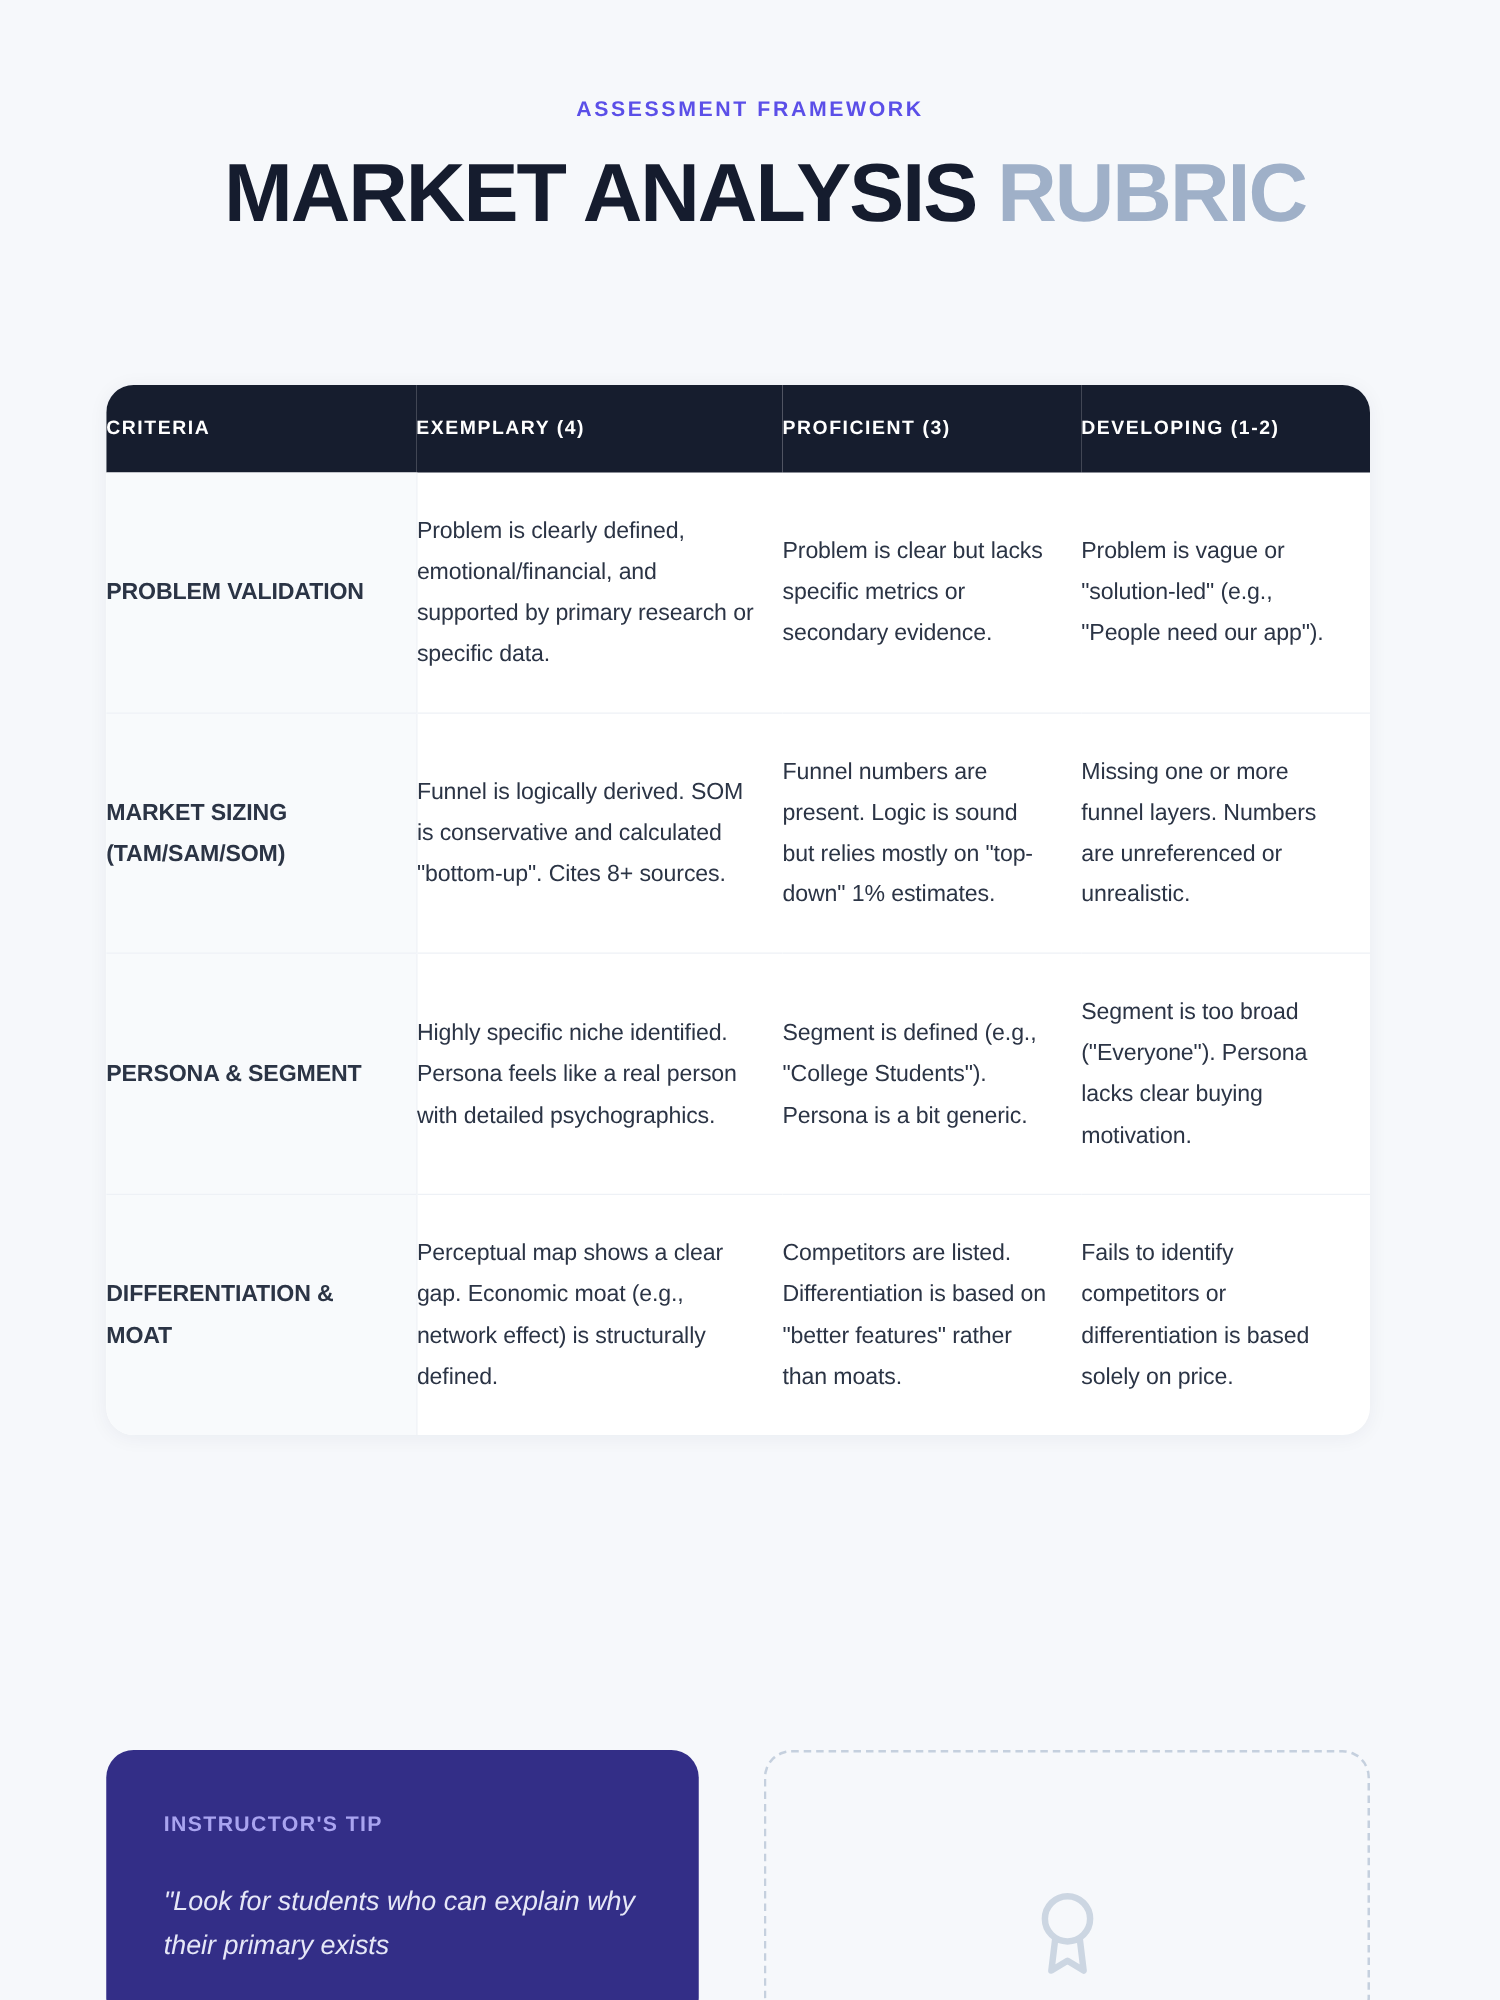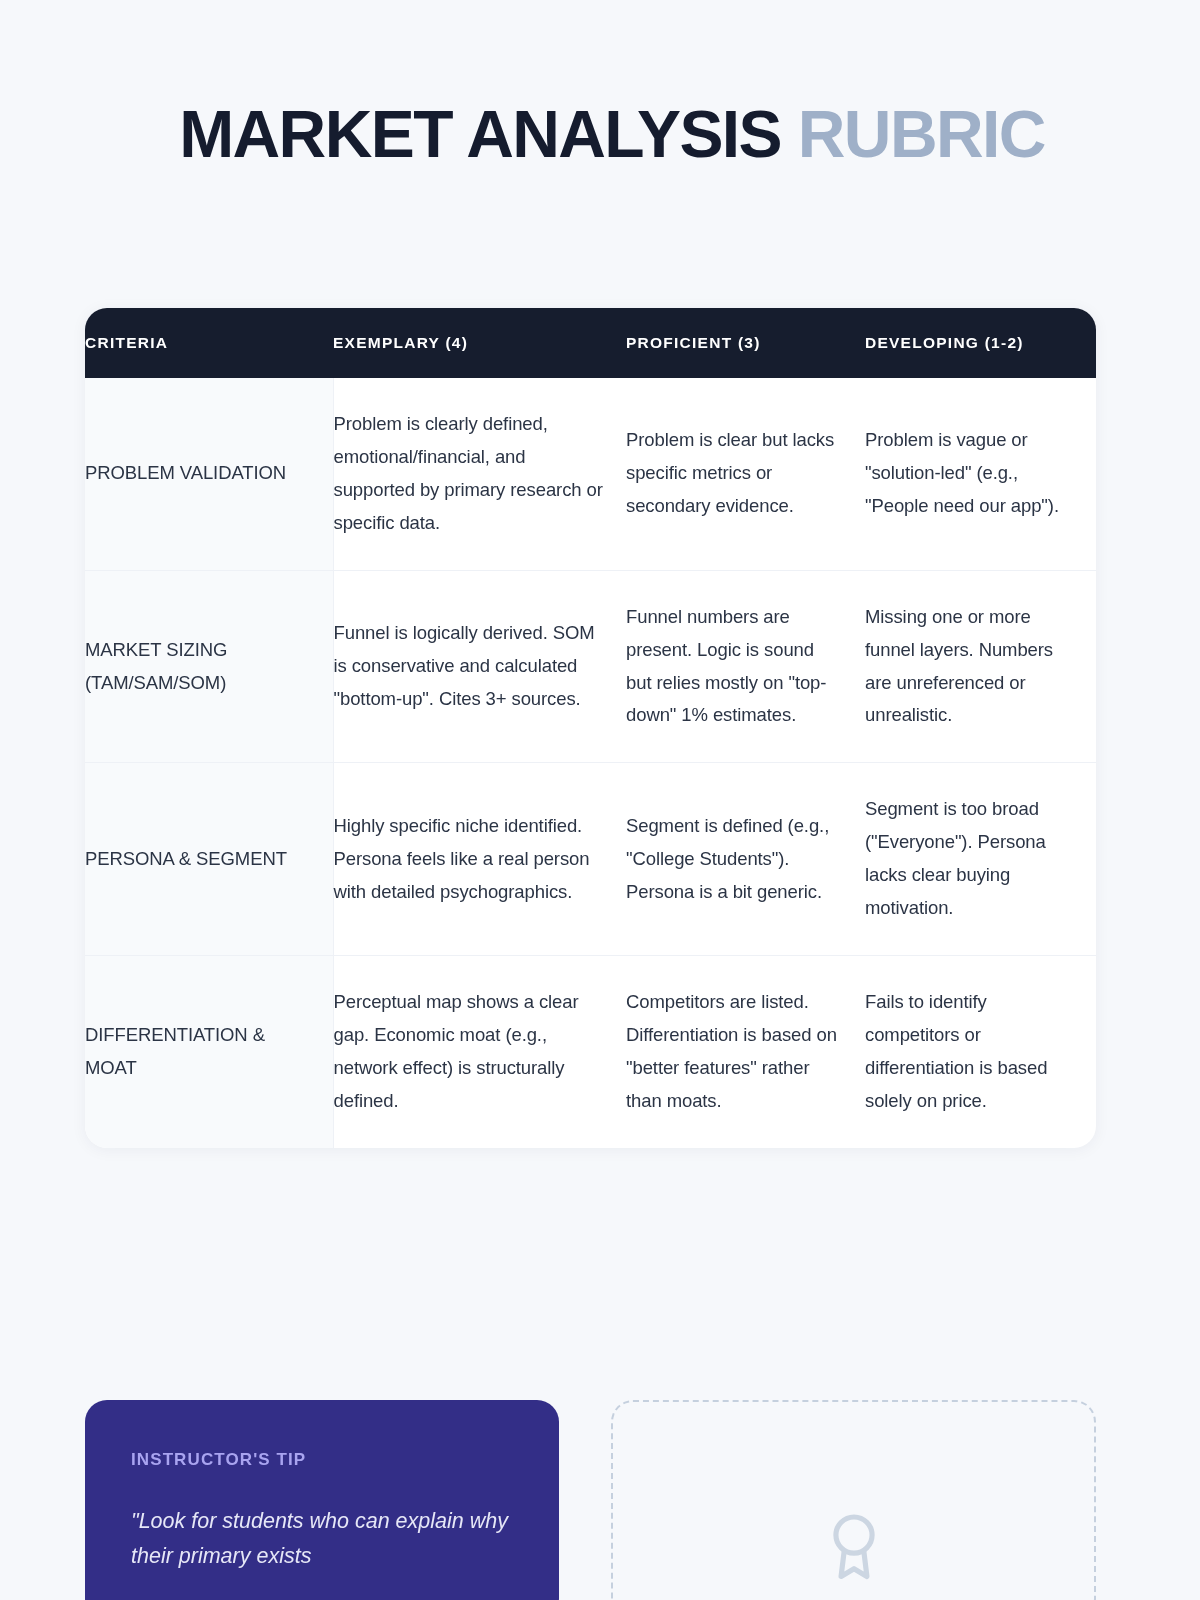--- a/index.html
+++ b/index.html
@@ -102,21 +102,21 @@
     color: #2b3445;
     letter-spacing: -0.1px;
   }
 
   td.criteria-cell {
     background: #f8fafc;
     border-right: 1px solid #eef1f6;
     padding-left: 26px;
     padding-right: 16px;
     font-size: 16.5px;
-    font-weight: normal;
+    font-weight: bold;
     letter-spacing: 0.35px;
     line-height: 1.55;
     color: #9fb0c8;
     text-transform: uppercase;
   }
 
   
   .bottom-row {
     position: absolute;
     left: 85px;
@@ -165,20 +165,21 @@
     left: 50%;
     transform: translateX(-50%);
     top: 108px;
     color: #ccd6e2;
   }
 </style>
 </head>
 <body>
 
 <div class="header">
+  <div class="eyebrow">ASSESSMENT FRAMEWORK</div>
   <h1 class="title">
     <span>MARKET ANALYSIS</span>
     <span class="muted">RUBRIC</span>
   </h1>
 </div>
 
 <div class="rubric-card">
   <table class="rubric-table">
     <thead>
       <tr>
@@ -190,21 +191,21 @@
     </thead>
     <tbody>
       <tr>
         <td class="criteria-cell">PROBLEM VALIDATION</td>
         <td>Problem is clearly defined, emotional/financial, and supported by primary research or specific data.</td>
         <td>Problem is clear but lacks specific metrics or secondary evidence.</td>
         <td>Problem is vague or "solution-led" (e.g., "People need our app").</td>
       </tr>
       <tr>
         <td class="criteria-cell">MARKET SIZING (TAM/SAM/SOM)</td>
-        <td>Funnel is logically derived. SOM is conservative and calculated "bottom-up". Cites 3+ sources.</td>
+        <td>Funnel is logically derived. SOM is conservative and calculated "bottom-up". Cites 8+ sources.</td>
         <td>Funnel numbers are present. Logic is sound but relies mostly on "top-down" 1% estimates.</td>
         <td>Missing one or more funnel layers. Numbers are unreferenced or unrealistic.</td>
       </tr>
       <tr>
         <td class="criteria-cell">PERSONA &amp; SEGMENT</td>
         <td>Highly specific niche identified. Persona feels like a real person with detailed psychographics.</td>
         <td>Segment is defined (e.g., "College Students"). Persona is a bit generic.</td>
         <td>Segment is too broad ("Everyone"). Persona lacks clear buying motivation.</td>
       </tr>
       <tr>

